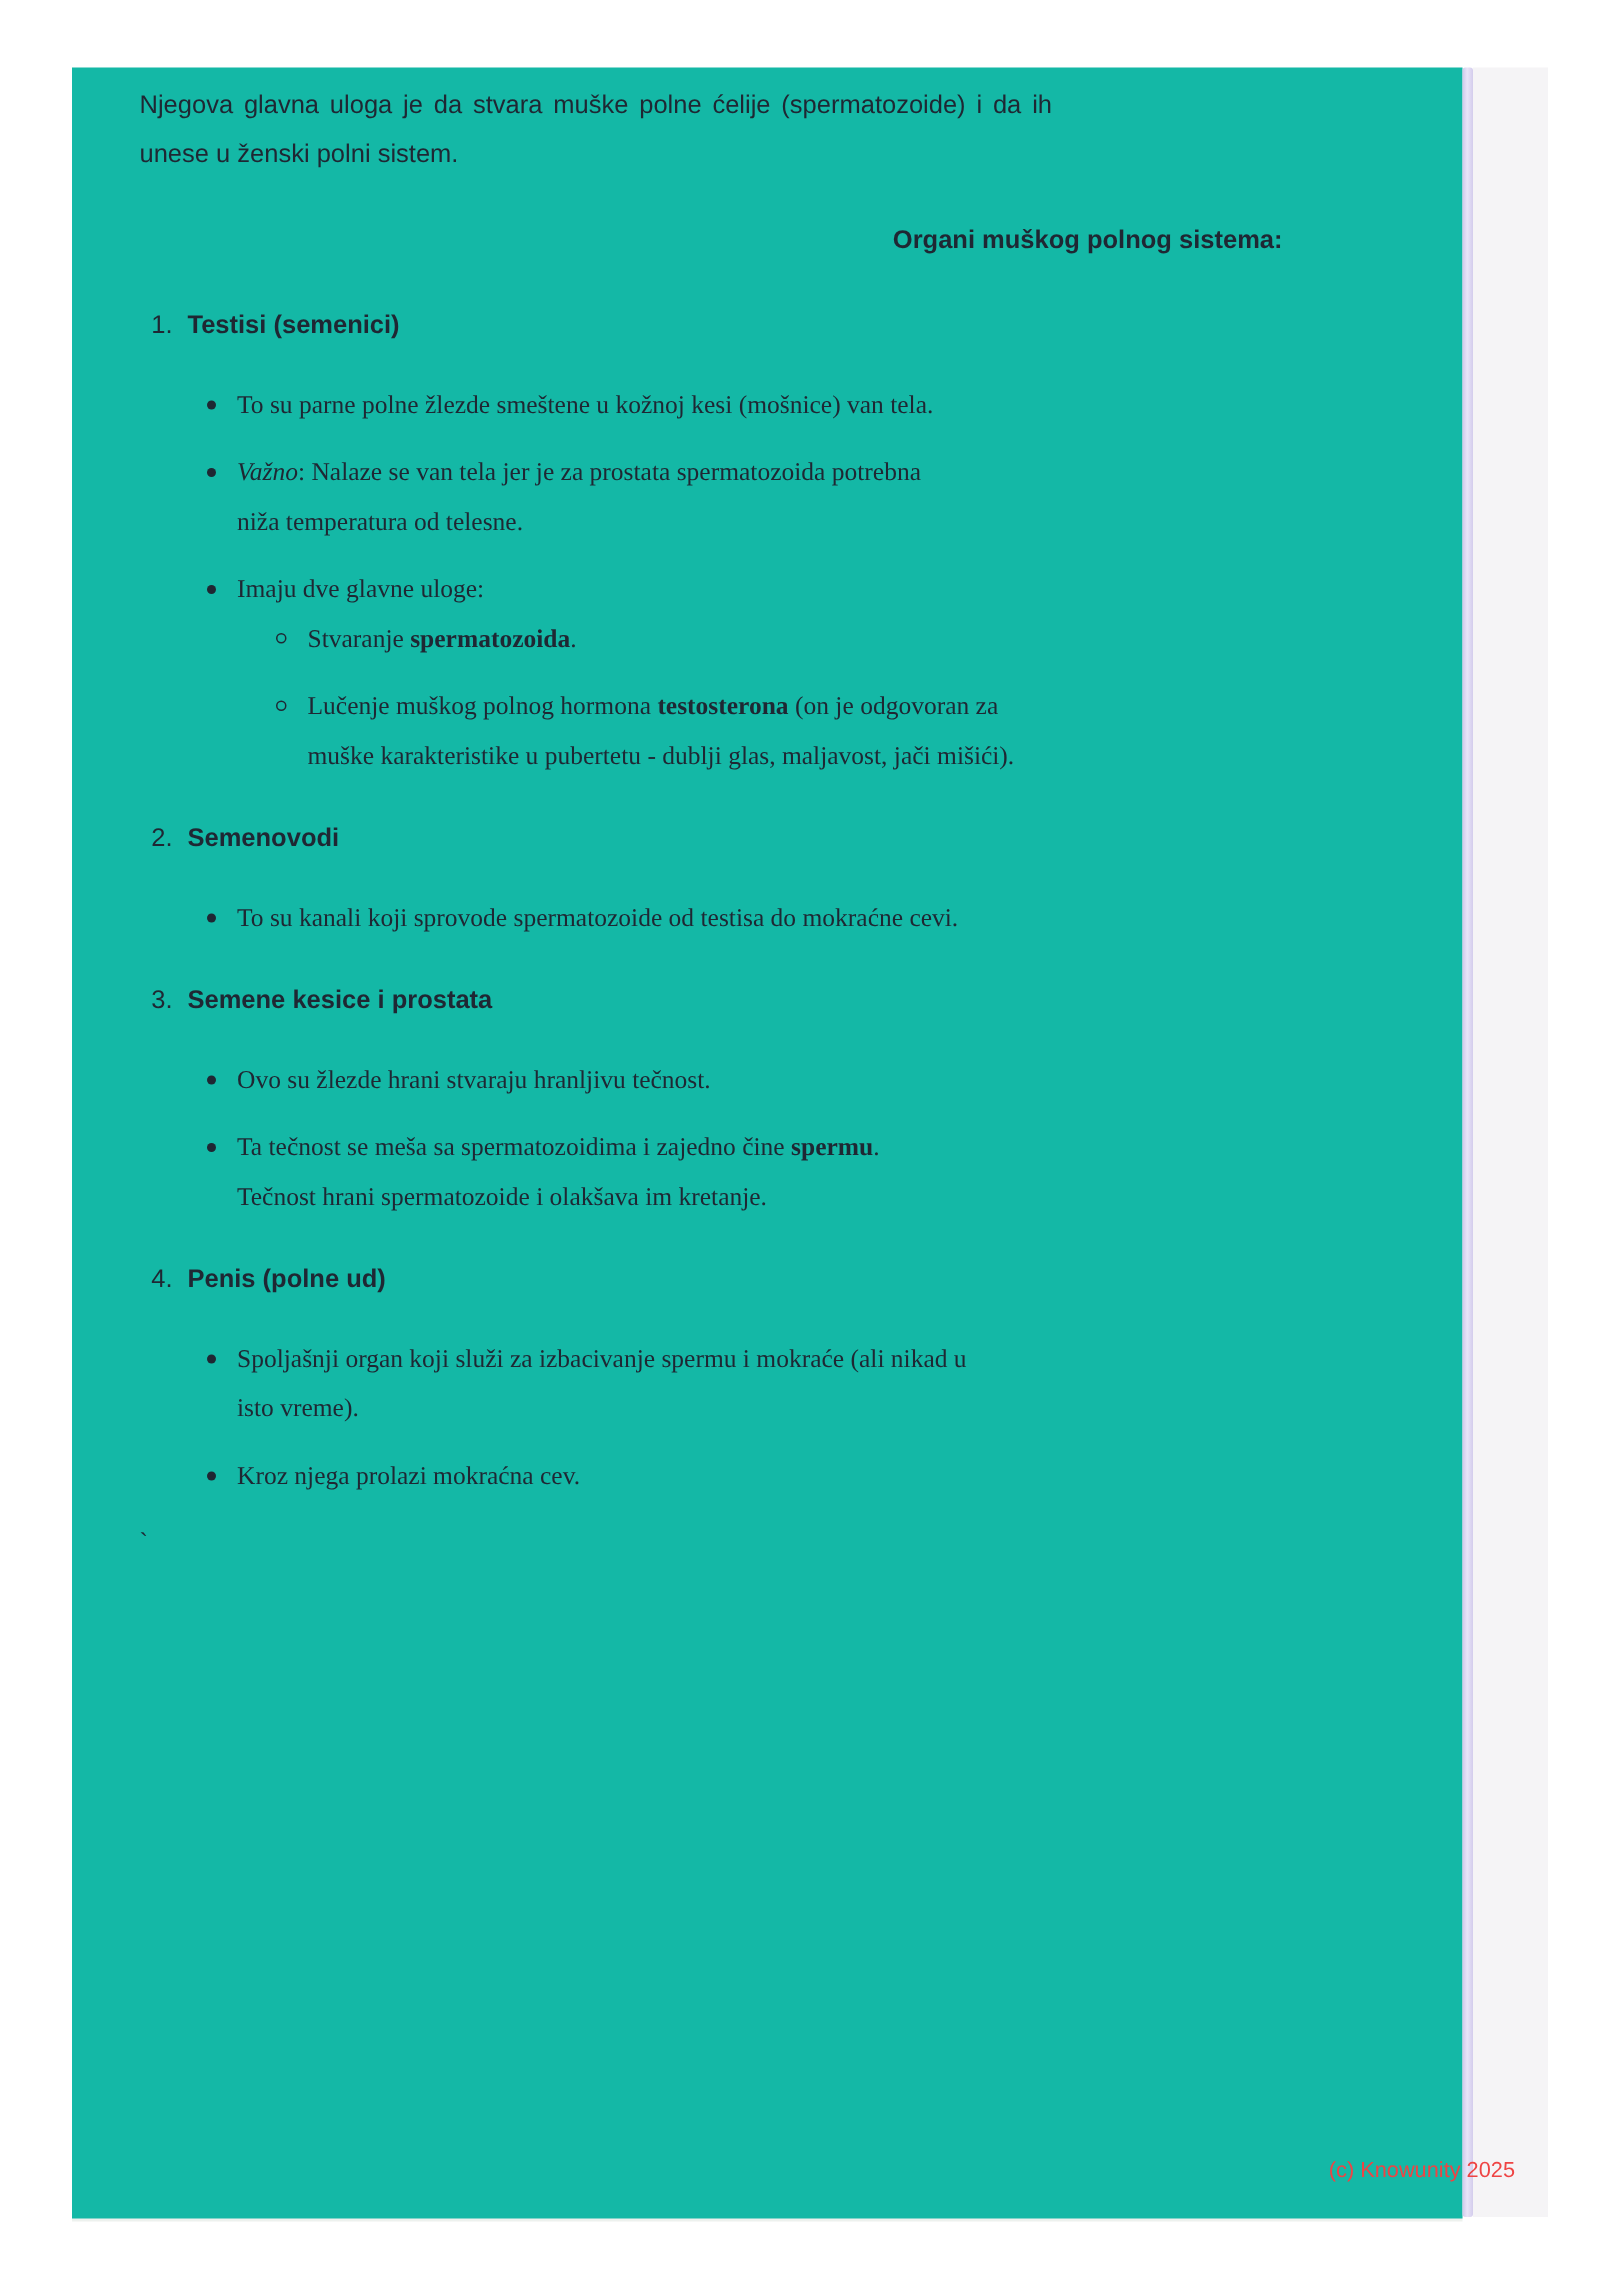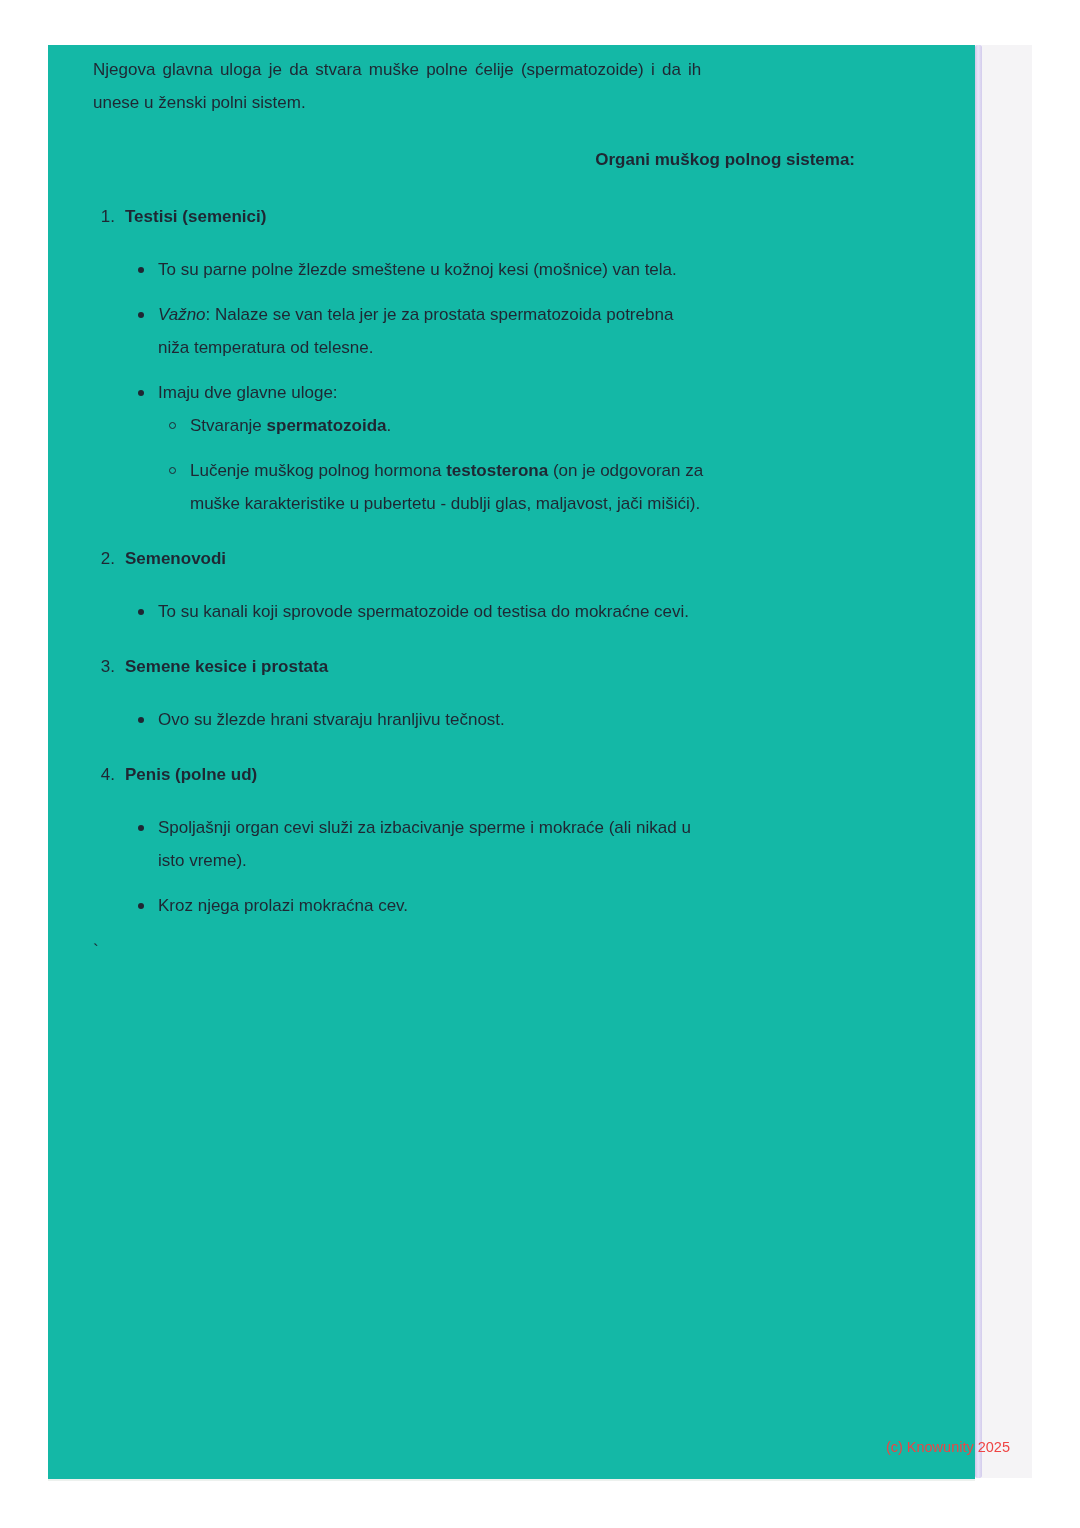--- a/index.html
+++ b/index.html
@@ -29,28 +29,28 @@
   strong, b { font-weight: bold; }
   em, .italic { font-style: italic; }
 
   .num-list { list-style: none; margin: 0; padding: 0; }
   .num-list > li { position: relative; padding-left: 32px; margin-bottom: 22px; }
   .num-list > li:last-child { margin-bottom: 12px; }
   .li-num { position: absolute; left: 0; top: 0; width: 22px; text-align: right; font-weight: normal; }
   .li-title { font-weight: bold; }
 
   .bullets { list-style: none; margin: 20px 0 0 0; padding: 0 0 0 33px; }
-  .bullets > li { position: relative; margin-bottom: 12px; }
+  .bullets > li { position: relative; margin-bottom: 12px; font-family: Liberation Serif, serif; }
   .bullets > li:last-child { margin-bottom: 0; }
   .bullets > li::before {
     content: ""; position: absolute; left: -20px; top: 13.5px;
     width: 6px; height: 6px; border-radius: 50%; background: #1F2733;
   }
   .sub-bullets { list-style: none; margin: 0; padding: 0 0 0 32px; }
-  .sub-bullets > li { position: relative; margin-bottom: 12px; }
+  .sub-bullets > li { position: relative; margin-bottom: 12px; margin-left: 15px; }
   .sub-bullets > li:last-child { margin-bottom: 0; }
   .sub-bullets > li::before {
     content: ""; position: absolute; left: -21px; top: 12.5px;
     width: 7px; height: 7px; border-radius: 50%;
     background: transparent; border: 1.6px solid #1F2733; box-sizing: border-box;
   }
   .trailing-mark { margin: 12px 0 0 0; }
 
   .scrollbar-thumb {
     position: absolute; left: 975px; top: 45px;
@@ -105,27 +105,29 @@
       <span class="li-num">2.</span><span class="li-title line">Semenovodi</span>
       <ul class="bullets">
         <li><span class="line">To su kanali koji sprovode spermatozoide od testisa do mokraćne cevi.</span></li>
       </ul>
     </li>
 
     <li>
       <span class="li-num">3.</span><span class="li-title line">Semene kesice i prostata</span>
       <ul class="bullets">
         <li><span class="line">Ovo su žlezde hrani stvaraju hranljivu tečnost.</span></li>
+        <li><span class="line"><span>Ta tečnost se meša sa spermatozoidima i zajedno čine </span><strong>spermu</strong><span>.</span></span><br>
+          <span class="line">Tečnost hrani spermatozoide i olakšava im kretanje.</span></li>
       </ul>
     </li>
 
     <li>
       <span class="li-num">4.</span><span class="li-title line">Penis (polne ud)</span>
       <ul class="bullets">
-        <li><span class="line">Spoljašnji organ cevi služi za izbacivanje sperme i mokraće (ali nikad u</span><br>
+        <li><span class="line">Spoljašnji organ koji služi za izbacivanje spermu i mokraće (ali nikad u</span><br>
           <span class="line">isto vreme).</span></li>
         <li><span class="line">Kroz njega prolazi mokraćna cev.</span></li>
       </ul>
     </li>
 
   </ol>
 
   <p class="trailing-mark">`</p>
 
 </div>

